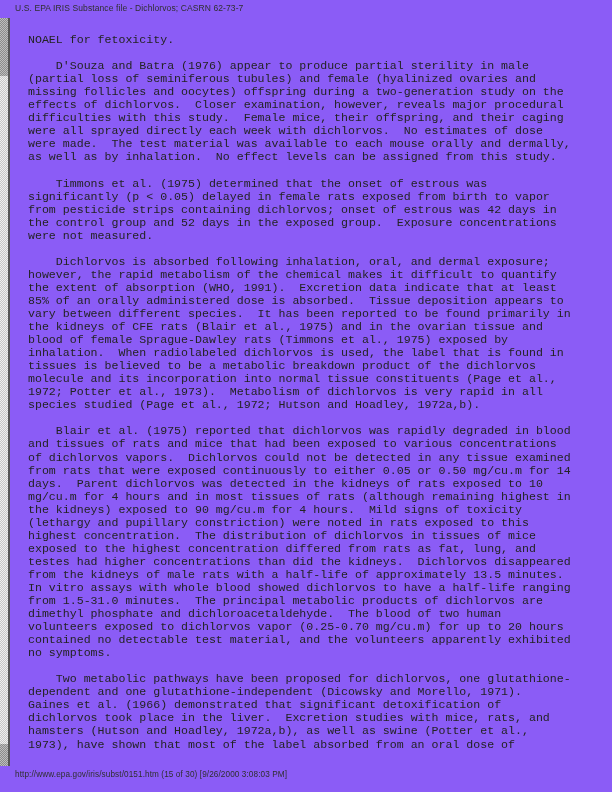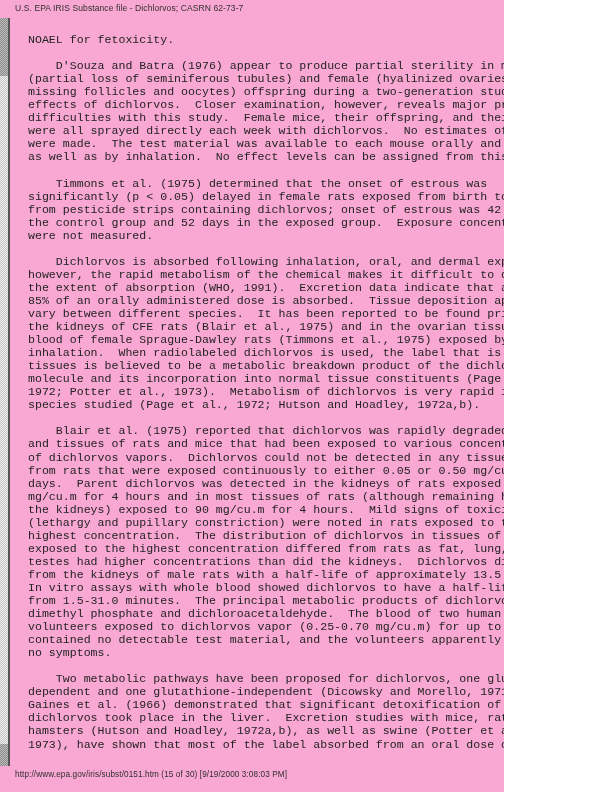--- a/index.html
+++ b/index.html
@@ -1,20 +1,20 @@
 <!DOCTYPE html>
 <html><head>
 <meta charset="utf-8">
 <style>
   html, body { margin: 0; padding: 0; background: #ffffff; }
   .page {
     position: relative;
-    width: 504px;
+    width: 612px;
     height: 792px;
-    background: #f9a8d4;
+    background: #8b5cf6;
     overflow: hidden;
     font-family: "Liberation Sans", sans-serif;
     text-decoration: underline;
   }
   .print-header {
     position: absolute;
     left: 15px;
     top: 3px;
     font-family: "Liberation Sans", sans-serif;
     font-size: 8.5px;
@@ -134,15 +134,15 @@
 contained no detectable test material, and the volunteers apparently exhibited
 no symptoms.
 
     Two metabolic pathways have been proposed for dichlorvos, one glutathione-
 dependent and one glutathione-independent (Dicowsky and Morello, 1971).
 Gaines et al. (1966) demonstrated that significant detoxification of
 dichlorvos took place in the liver.  Excretion studies with mice, rats, and
 hamsters (Hutson and Hoadley, 1972a,b), as well as swine (Potter et al.,
 1973), have shown that most of the label absorbed from an oral dose of</pre>
 
-  <div class="print-footer">http://www.epa.gov/iris/subst/0151.htm (15 of 30) [9/19/2000 3:08:03 PM]</div>
+  <div class="print-footer">http://www.epa.gov/iris/subst/0151.htm (15 of 30) [9/26/2000 3:08:03 PM]</div>
 
 </div>
 
 </body></html>

